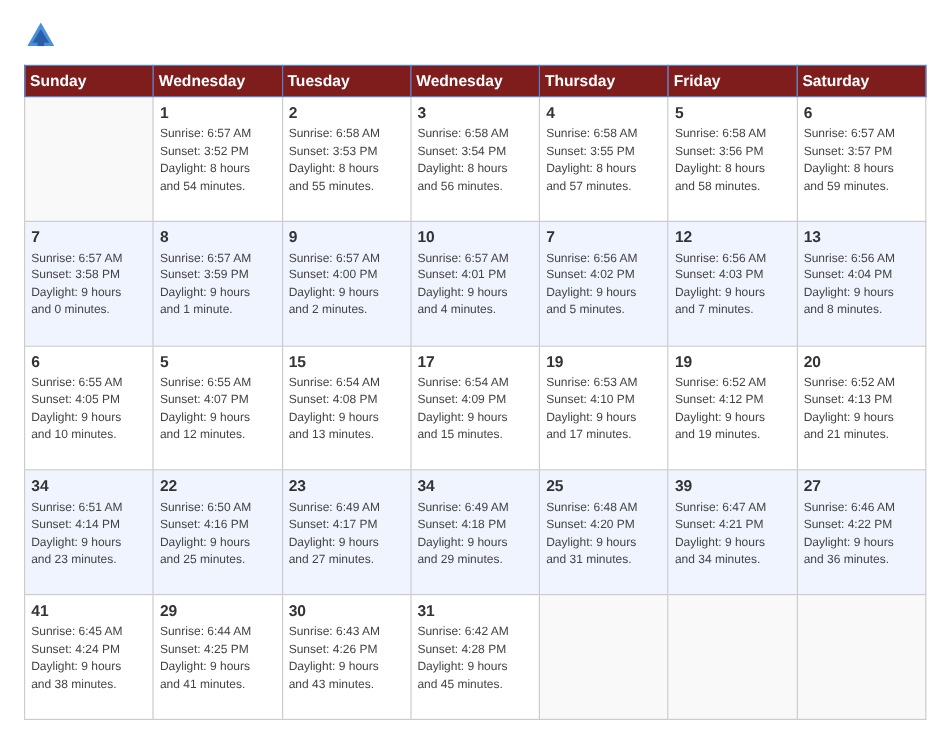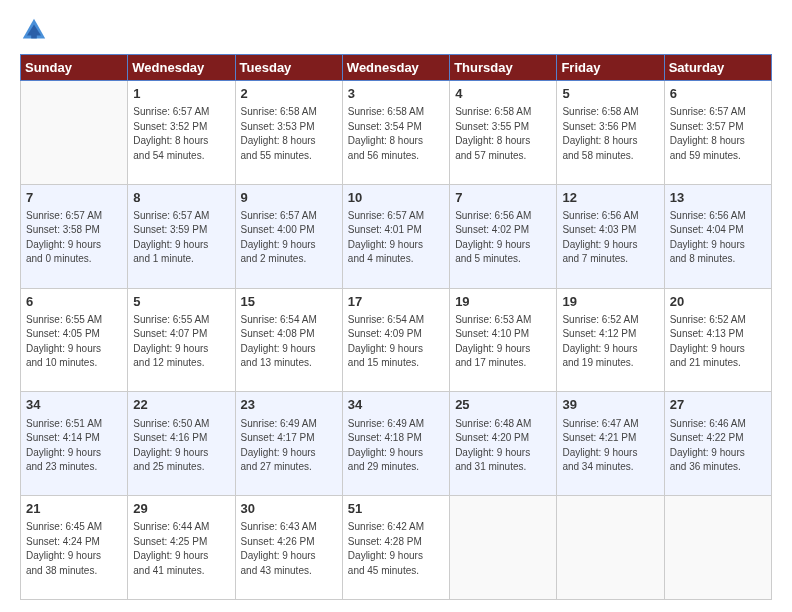--- a/index.html
+++ b/index.html
@@ -245,33 +245,33 @@
             <span class="day-number">39</span>
             <div class="day-info">Sunrise: 6:47 AM<br>Sunset: 4:21 PM<br>Daylight: 9 hours<br>and 34 minutes.</div>
           </td>
           <td>
             <span class="day-number">27</span>
             <div class="day-info">Sunrise: 6:46 AM<br>Sunset: 4:22 PM<br>Daylight: 9 hours<br>and 36 minutes.</div>
           </td>
         </tr>
         <tr>
           <td>
-            <span class="day-number">21</span>
+            <span class="day-number">41</span>
             <div class="day-info">Sunrise: 6:45 AM<br>Sunset: 4:24 PM<br>Daylight: 9 hours<br>and 38 minutes.</div>
           </td>
           <td>
             <span class="day-number">29</span>
             <div class="day-info">Sunrise: 6:44 AM<br>Sunset: 4:25 PM<br>Daylight: 9 hours<br>and 41 minutes.</div>
           </td>
           <td>
             <span class="day-number">30</span>
             <div class="day-info">Sunrise: 6:43 AM<br>Sunset: 4:26 PM<br>Daylight: 9 hours<br>and 43 minutes.</div>
           </td>
           <td>
-            <span class="day-number">51</span>
+            <span class="day-number">31</span>
             <div class="day-info">Sunrise: 6:42 AM<br>Sunset: 4:28 PM<br>Daylight: 9 hours<br>and 45 minutes.</div>
           </td>
           <td class="empty"></td>
           <td class="empty"></td>
           <td class="empty"></td>
         </tr>
       </tbody>
   </table>
 </div>
 

